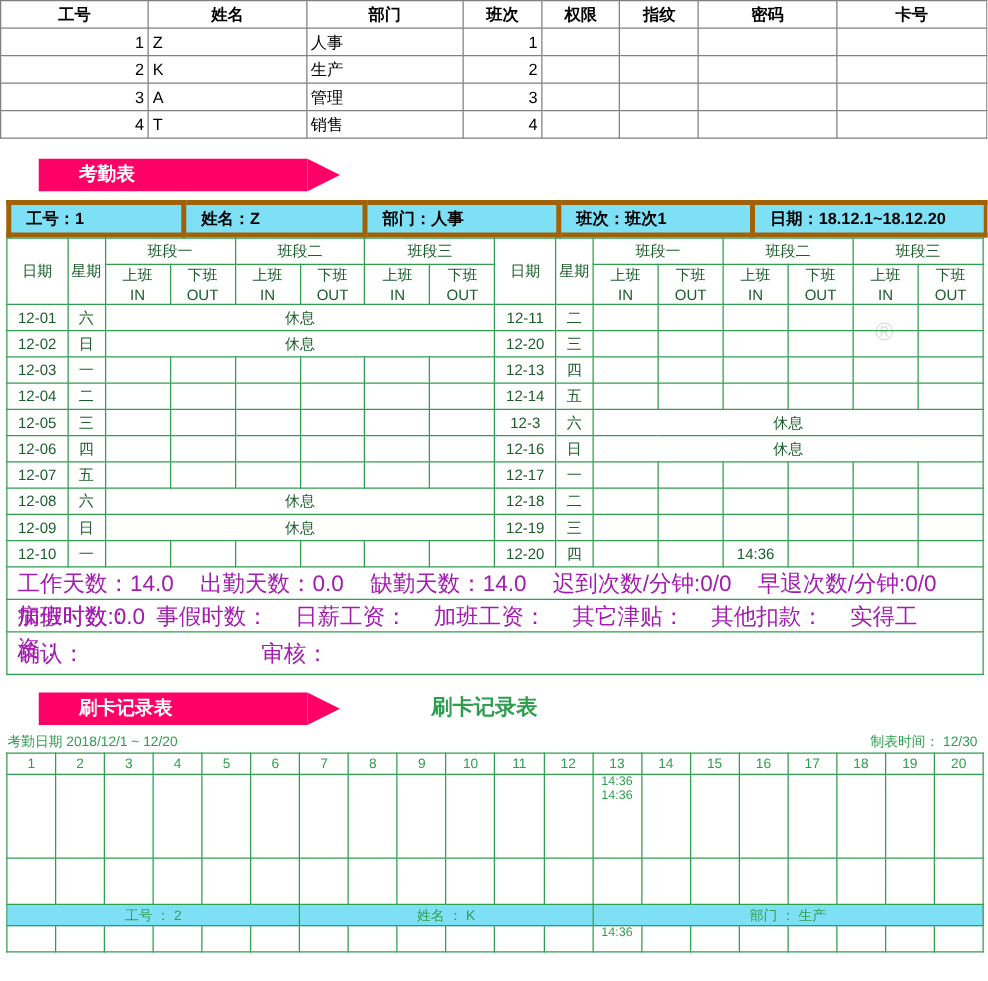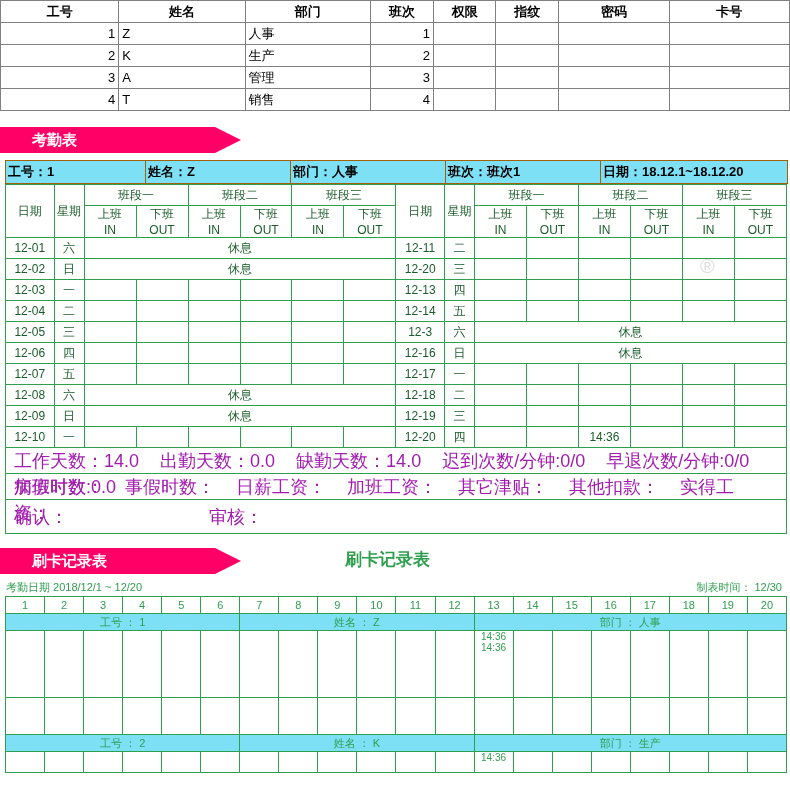--- a/index.html
+++ b/index.html
@@ -45,27 +45,27 @@
   .ribbon{
     position:relative;height:26px;width:215px;background:#ff0066;
     color:#fff;font-weight:bold;font-size:15px;line-height:26px;
     padding-left:32px;box-sizing:border-box;
   }
   .ribbon:after{
     content:"";position:absolute;right:-26px;top:0;
     border-left:26px solid #ff0066;
     border-top:13px solid transparent;border-bottom:13px solid transparent;
   }
-  .banner-row{position:relative;z-index:2;}
+  .banner-row{position:relative;z-index:2;padding-left:31px;}
 
   
   table.kqhead{width:782px;margin-left:5px;table-layout:fixed;position:relative;z-index:2;}
   table.kqhead td{
-    border:1px solid #a16207;background:#7de0f5;height:22px;
-    font-size:13px;font-weight:bold;padding:0 2px;color:#000;
+    border:4px solid #a16207;background:#7de0f5;height:22px;
+    font-size:13px;font-weight:bold;padding:0 12px;color:#000;
   }
   
   table.kq{width:782px;margin-left:5px;table-layout:fixed;position:relative;z-index:2;}
   table.kq td,table.kq th{
     border:1px solid #2f9e4f;font-size:12px;height:20px;text-align:center;
     padding:0;color:#1a5c2a;background:transparent;
   }
   .rest{background:#f0c090;color:#1a5c2a;text-align:left;padding-left:4px;font-size:12px;}
   .rest-pink{background:#f5c9c0;color:#1a5c2a;text-align:left;padding-left:4px;}
   .red{background:#ff0000;}
@@ -521,25 +521,20 @@
     <td>14</td>
     <td>15</td>
     <td>16</td>
     <td>17</td>
     <td>18</td>
     <td>19</td>
     <td>20</td>
   </tr>
 
   <tr>
-    <td class="lbl" colspan="6">工号 ： 1</td>
-    <td class="lbl" colspan="6">姓名 ： Z</td>
-    <td class="lbl" colspan="8">部门 ： 人事</td>
-  </tr>
-  <tr>
     <td style="height:66px;vertical-align:top"></td>
     <td></td>
     <td></td>
     <td></td>
     <td></td>
     <td></td>
     <td></td>
     <td></td>
     <td></td>
     <td></td>

